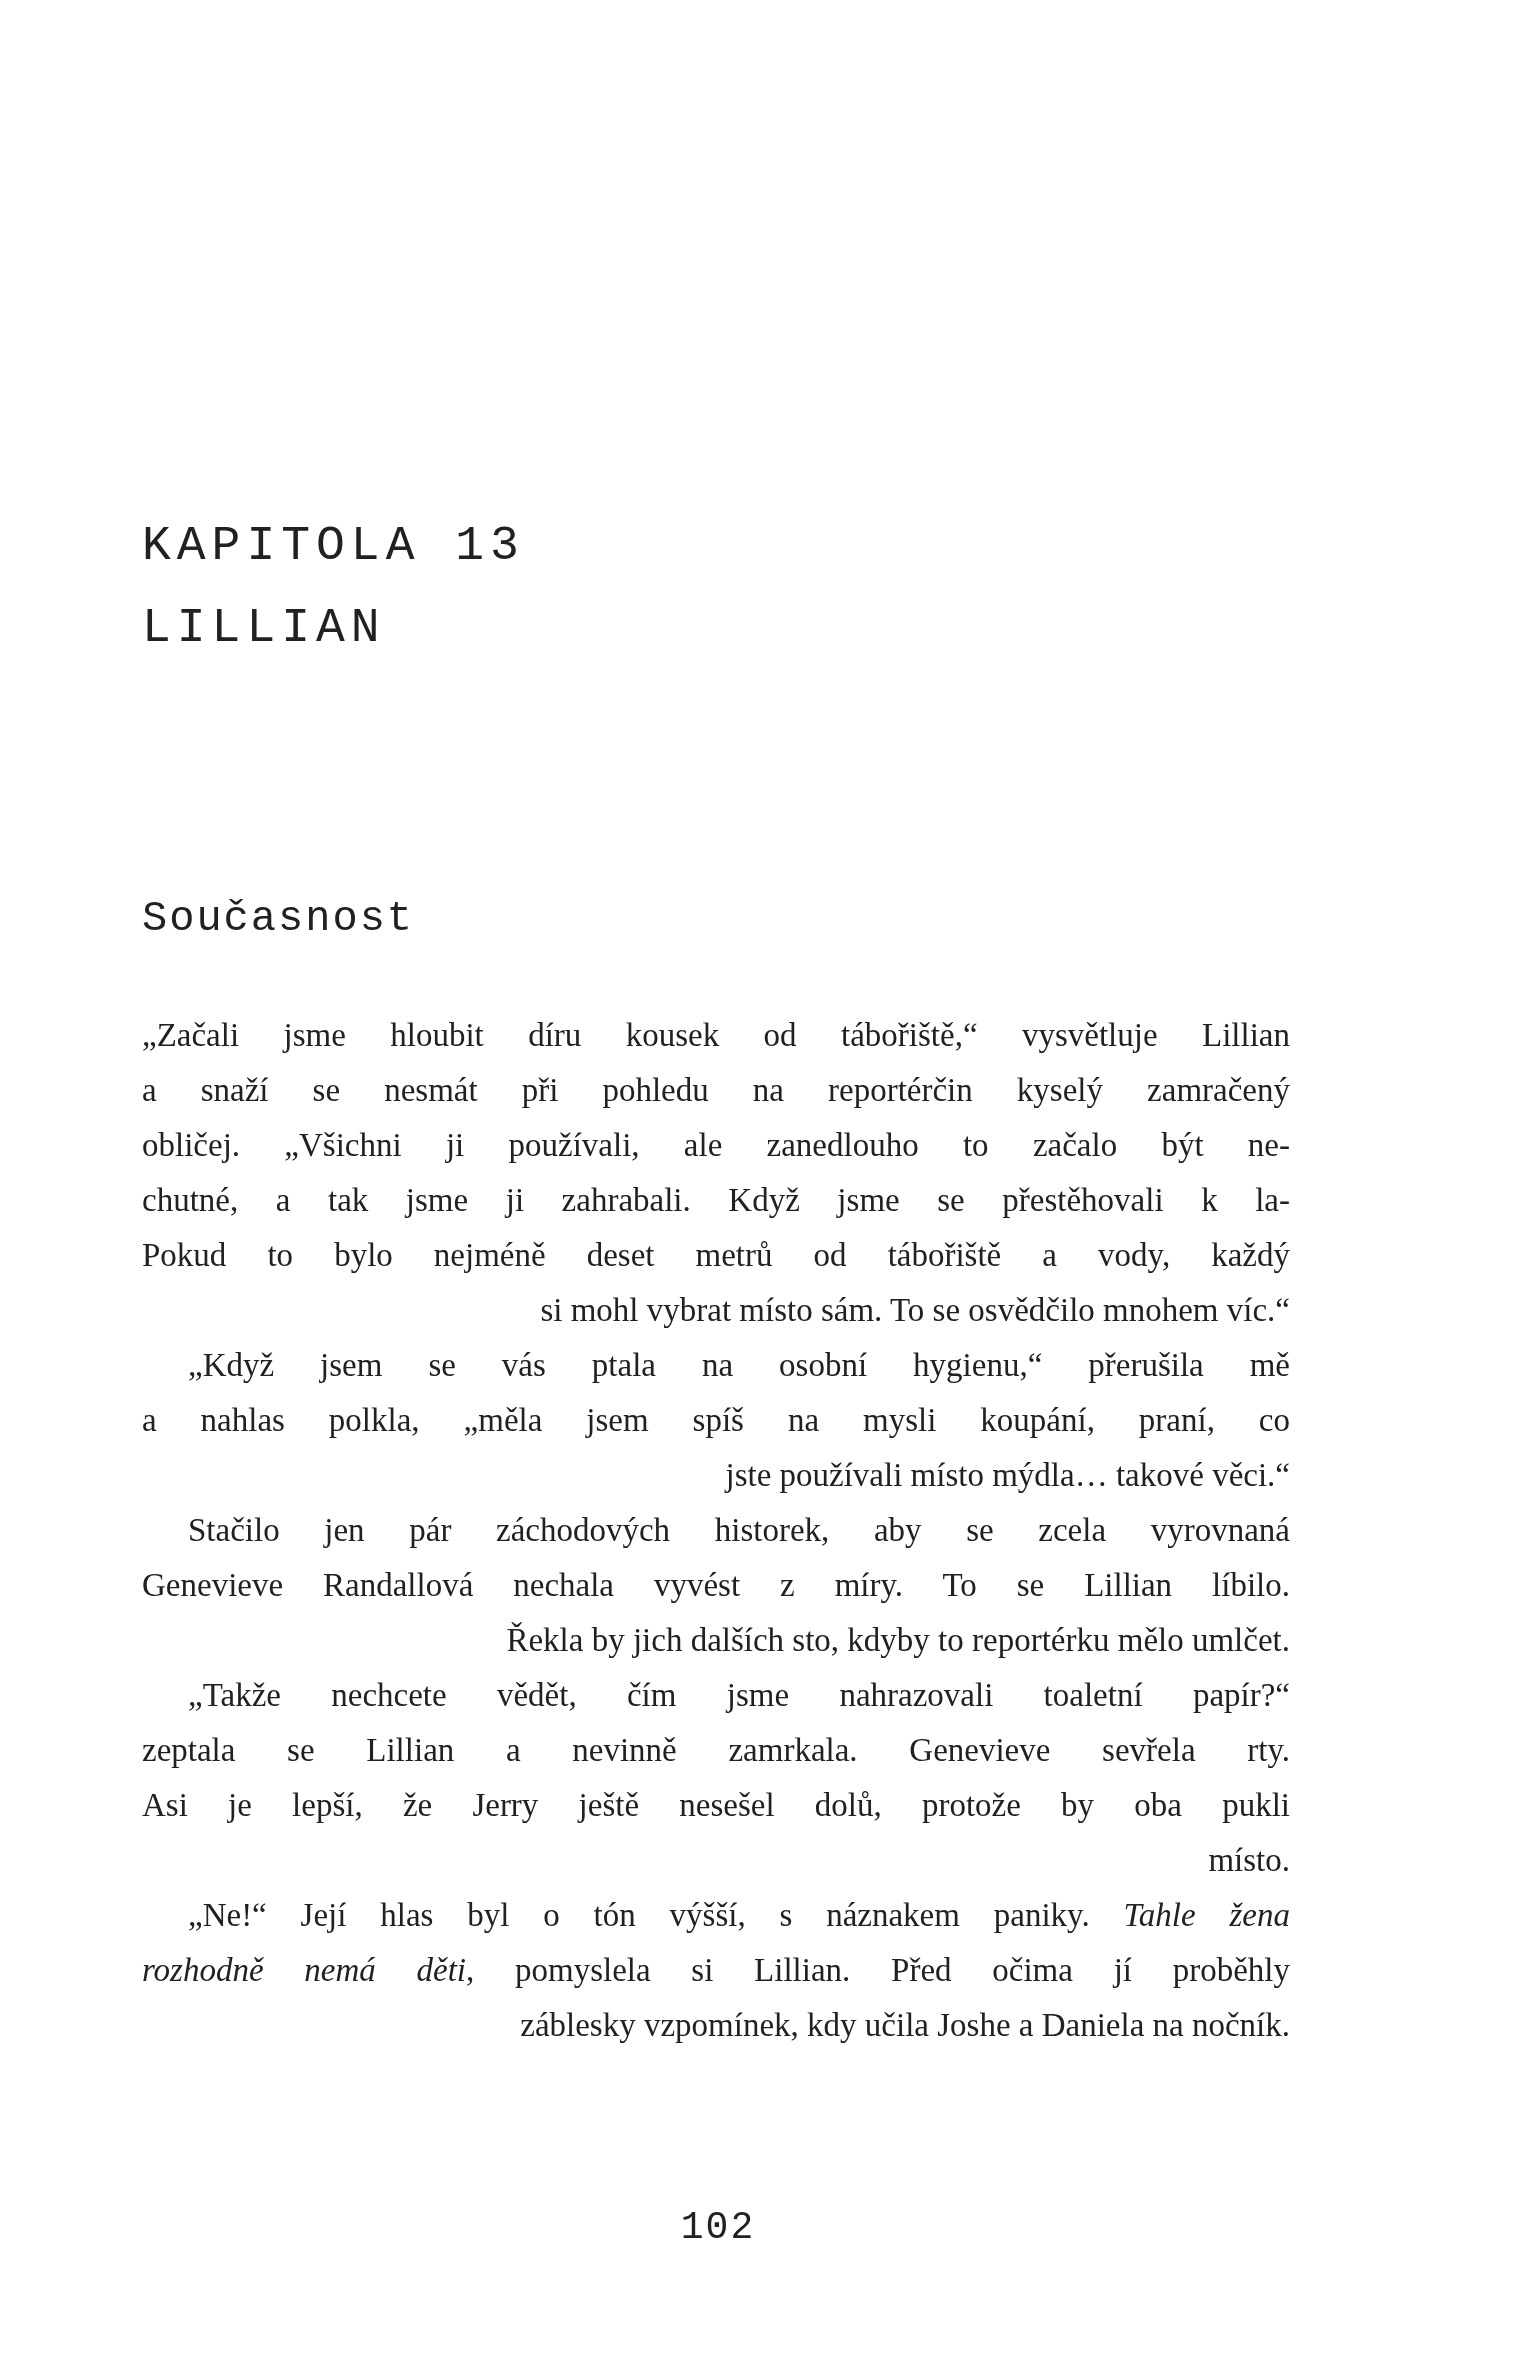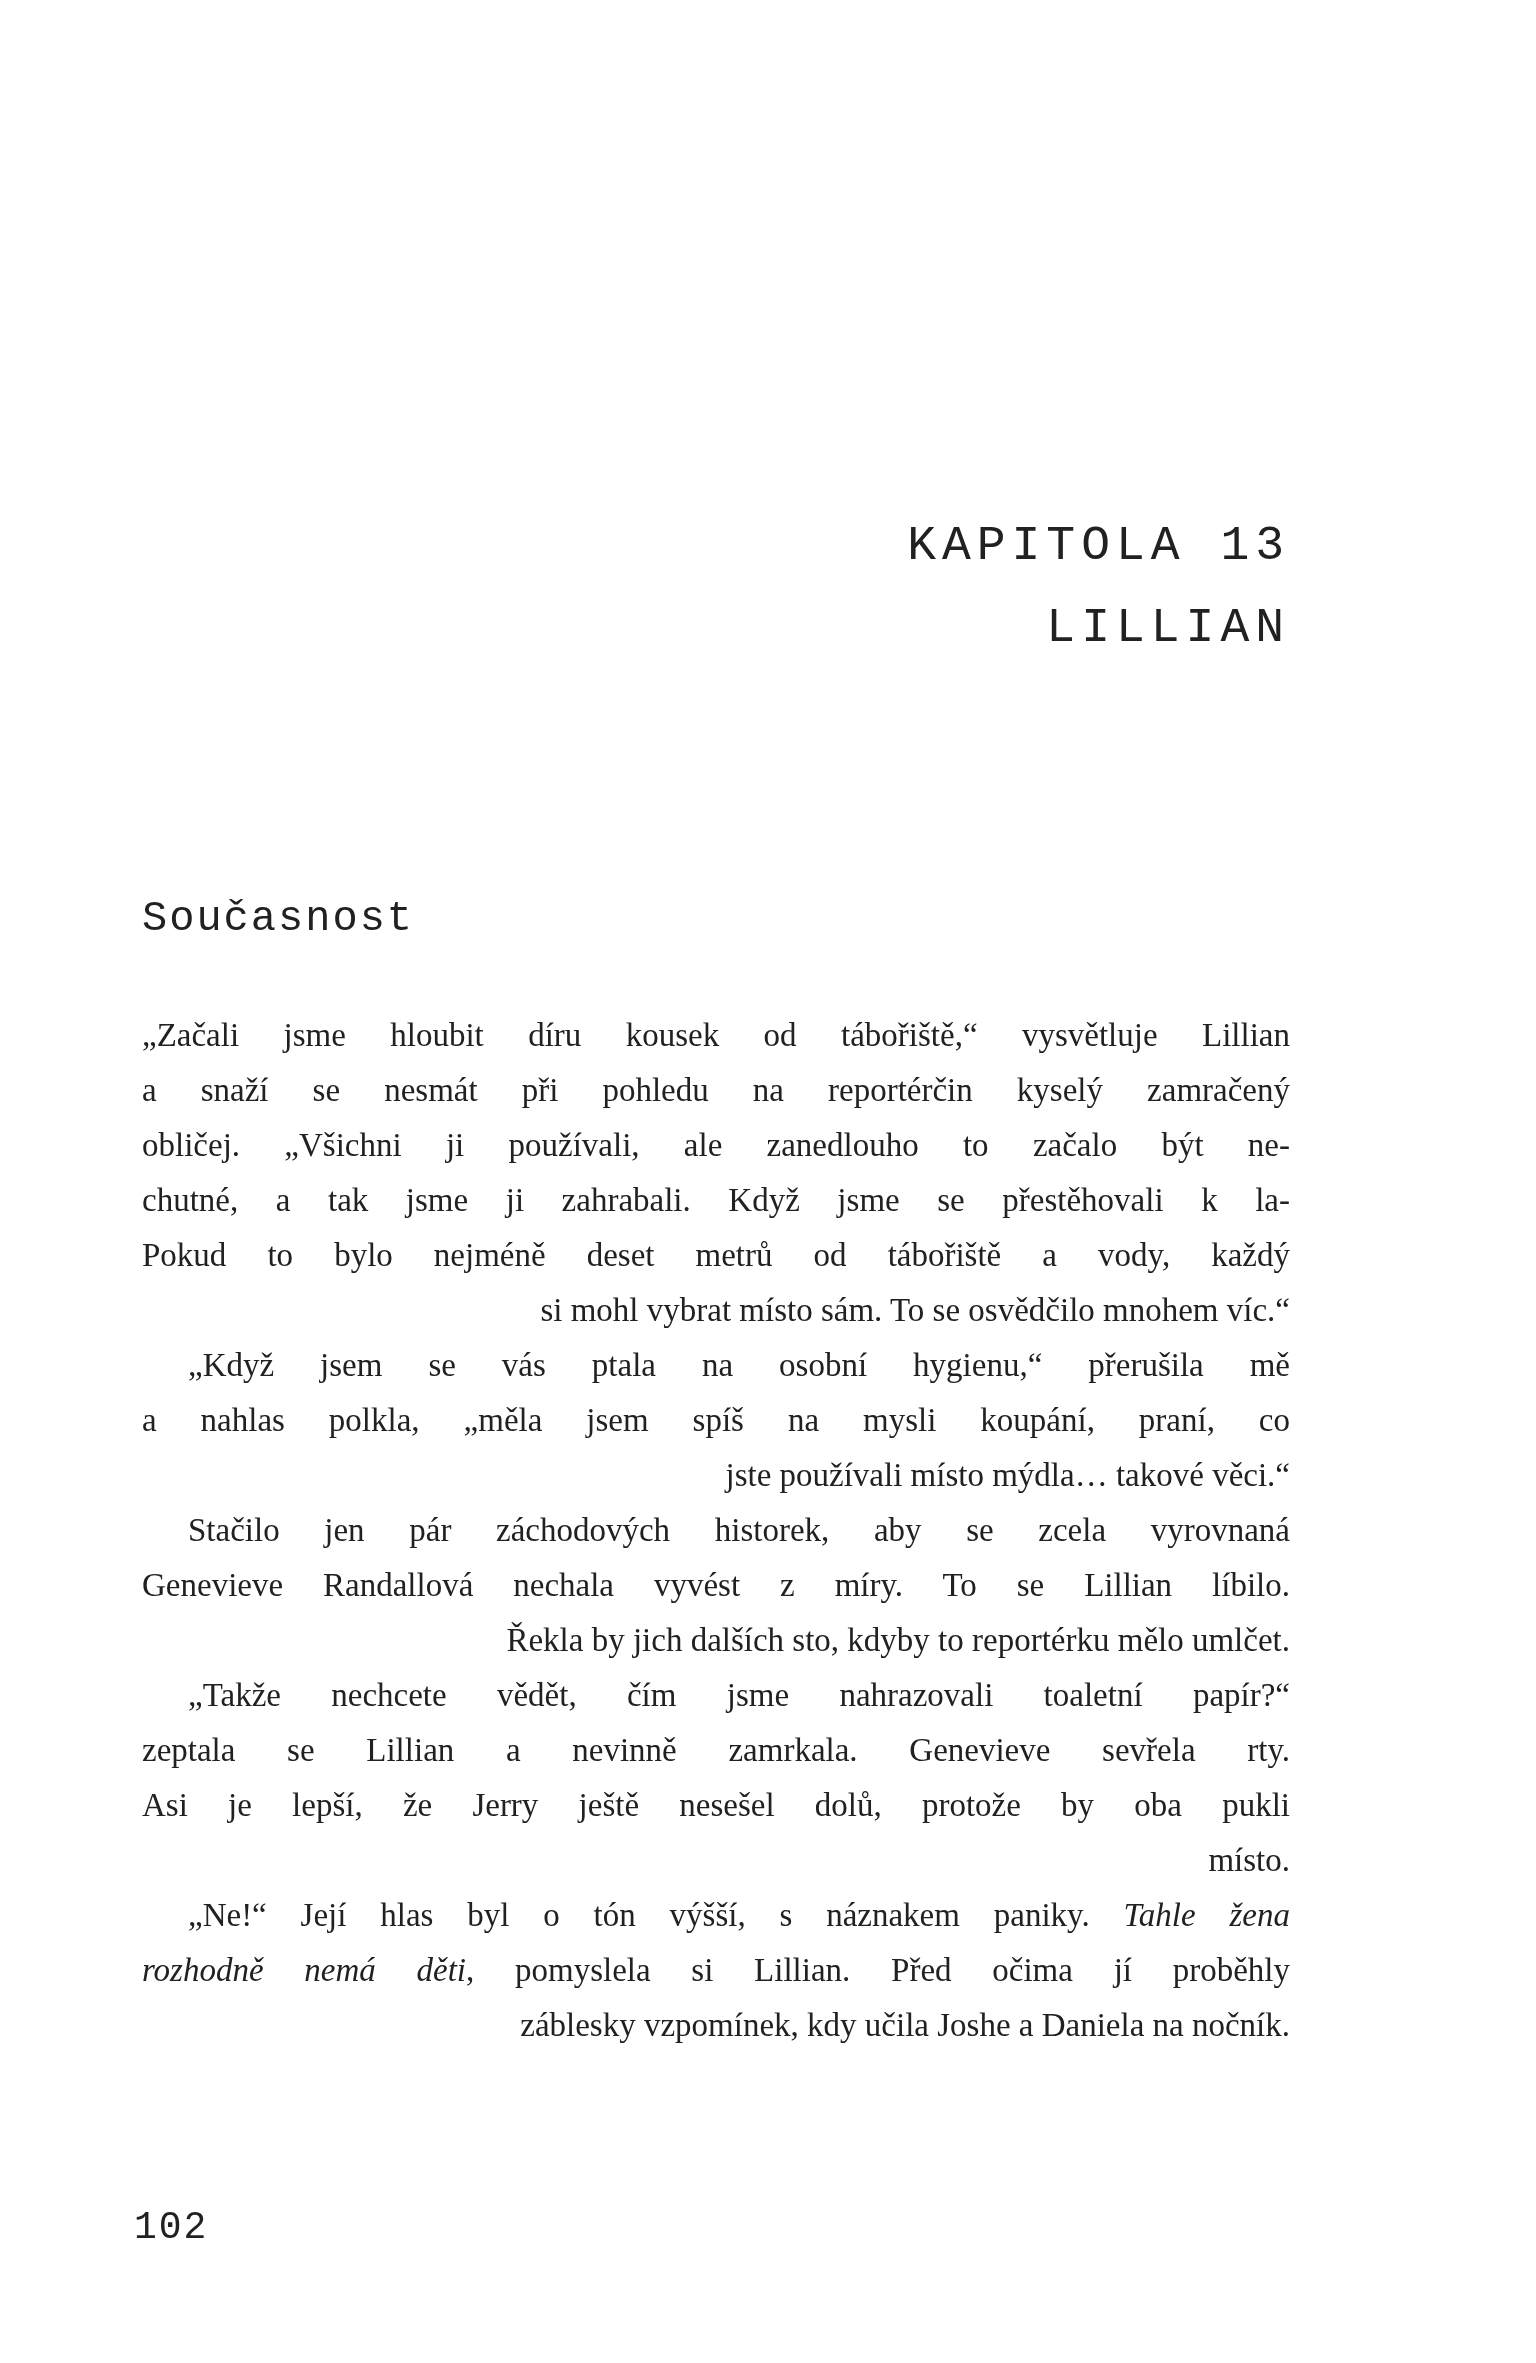--- a/index.html
+++ b/index.html
@@ -17,21 +17,21 @@
     background: var(--background, #ffffff);
     margin: 0 auto;
     overflow: hidden;
     color: var(--text, #212121);
   }
   .chapter-heading {
     position: absolute;
     top: 505px;
     left: 142px;
     width: 1148px;
-    text-align: right;
+    text-align: left;
     font-family: "Liberation Mono", monospace;
     font-size: 48px;
     line-height: 82px;
     letter-spacing: 6px;
     color: var(--text, #212121);
   }
   .section-heading {
     position: absolute;
     top: 893px;
     left: 142px;
@@ -63,23 +63,23 @@
   }
   .body-text .line.indent {
     padding-left: 46px;
   }
   .body-text em {
     font-style: italic;
   }
   .page-number {
     position: absolute;
     top: 2206px;
-    left: 134px;
+    left: 144px;
     width: 1148px;
-    text-align: left;
+    text-align: center;
     font-family: "Liberation Mono", monospace;
     font-size: 38px;
     letter-spacing: 2px;
     color: var(--text, #212121);
   }
 </style>
 </head>
 <body>
 
 <div class="page">

